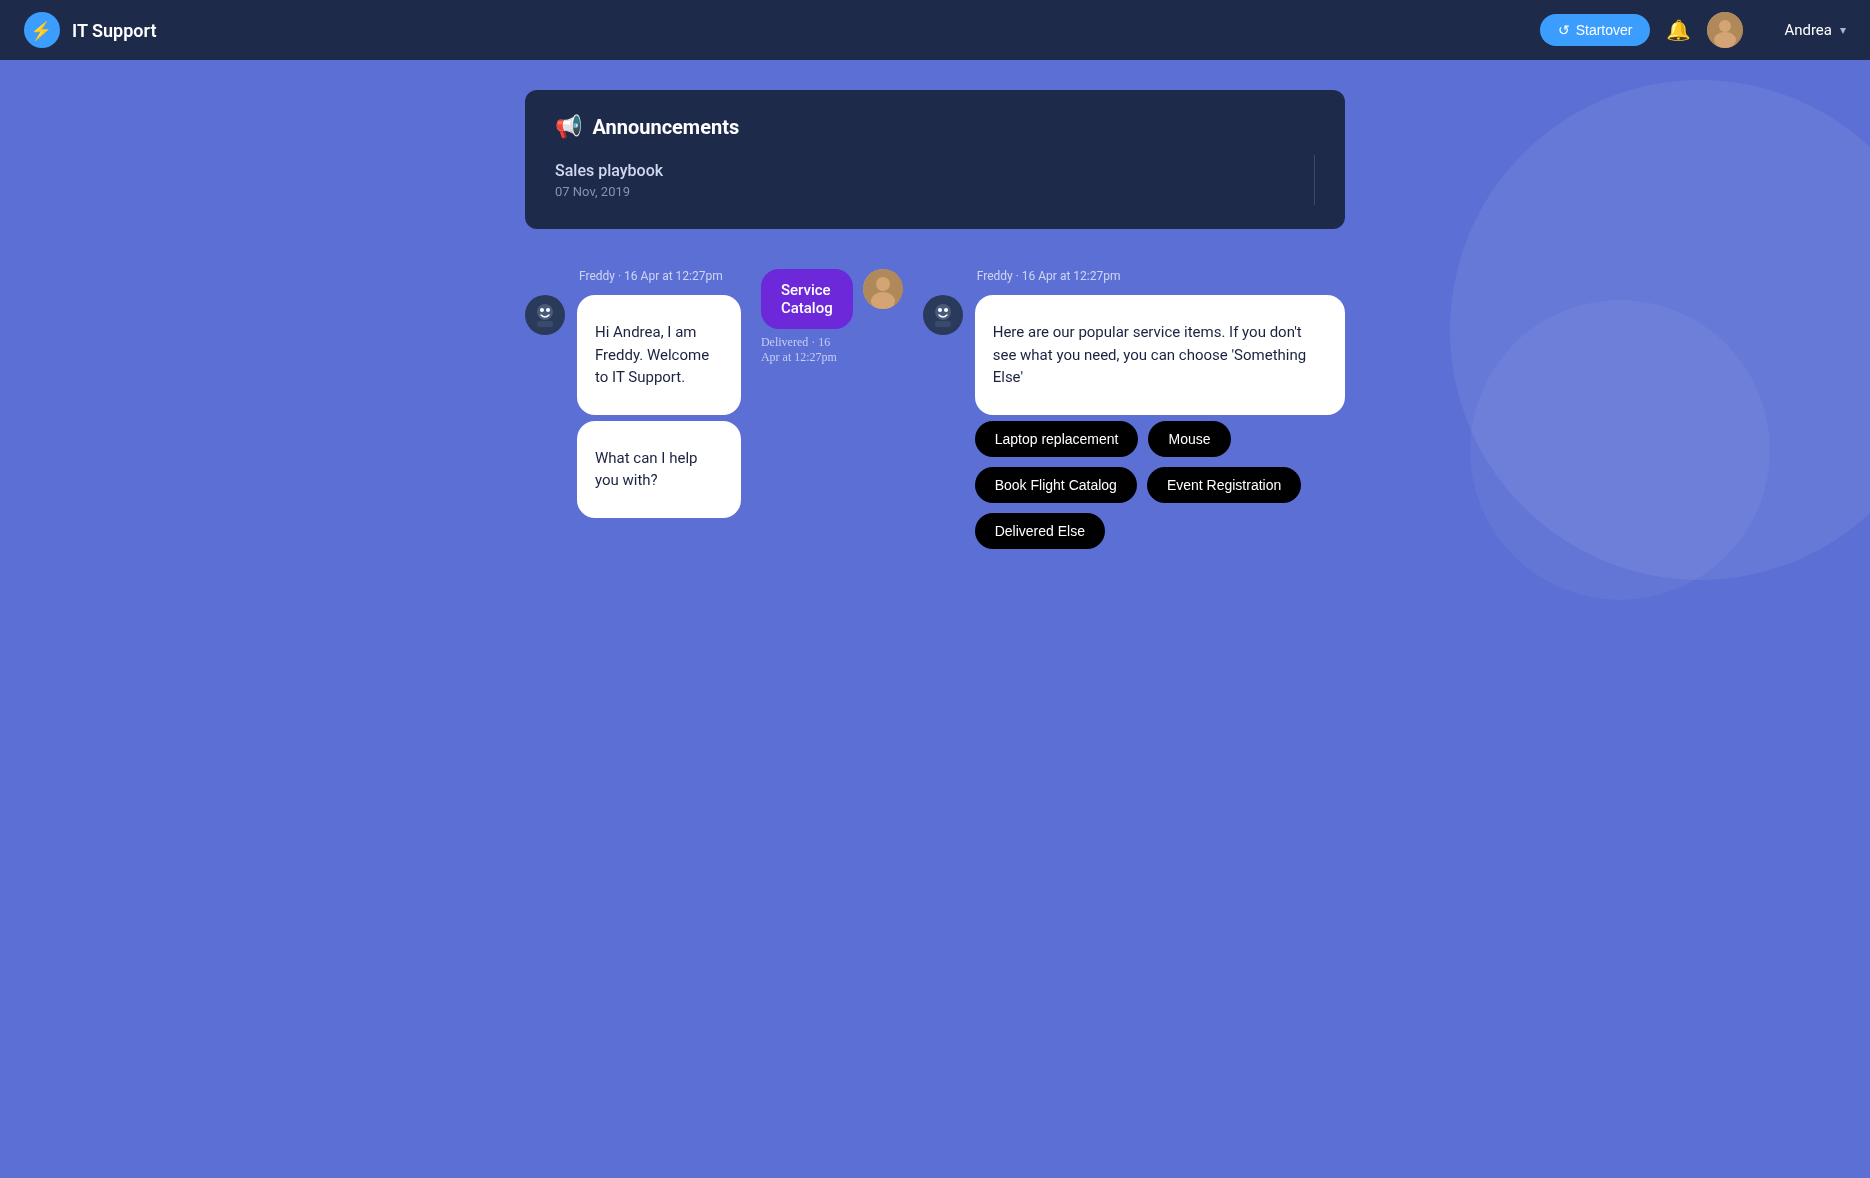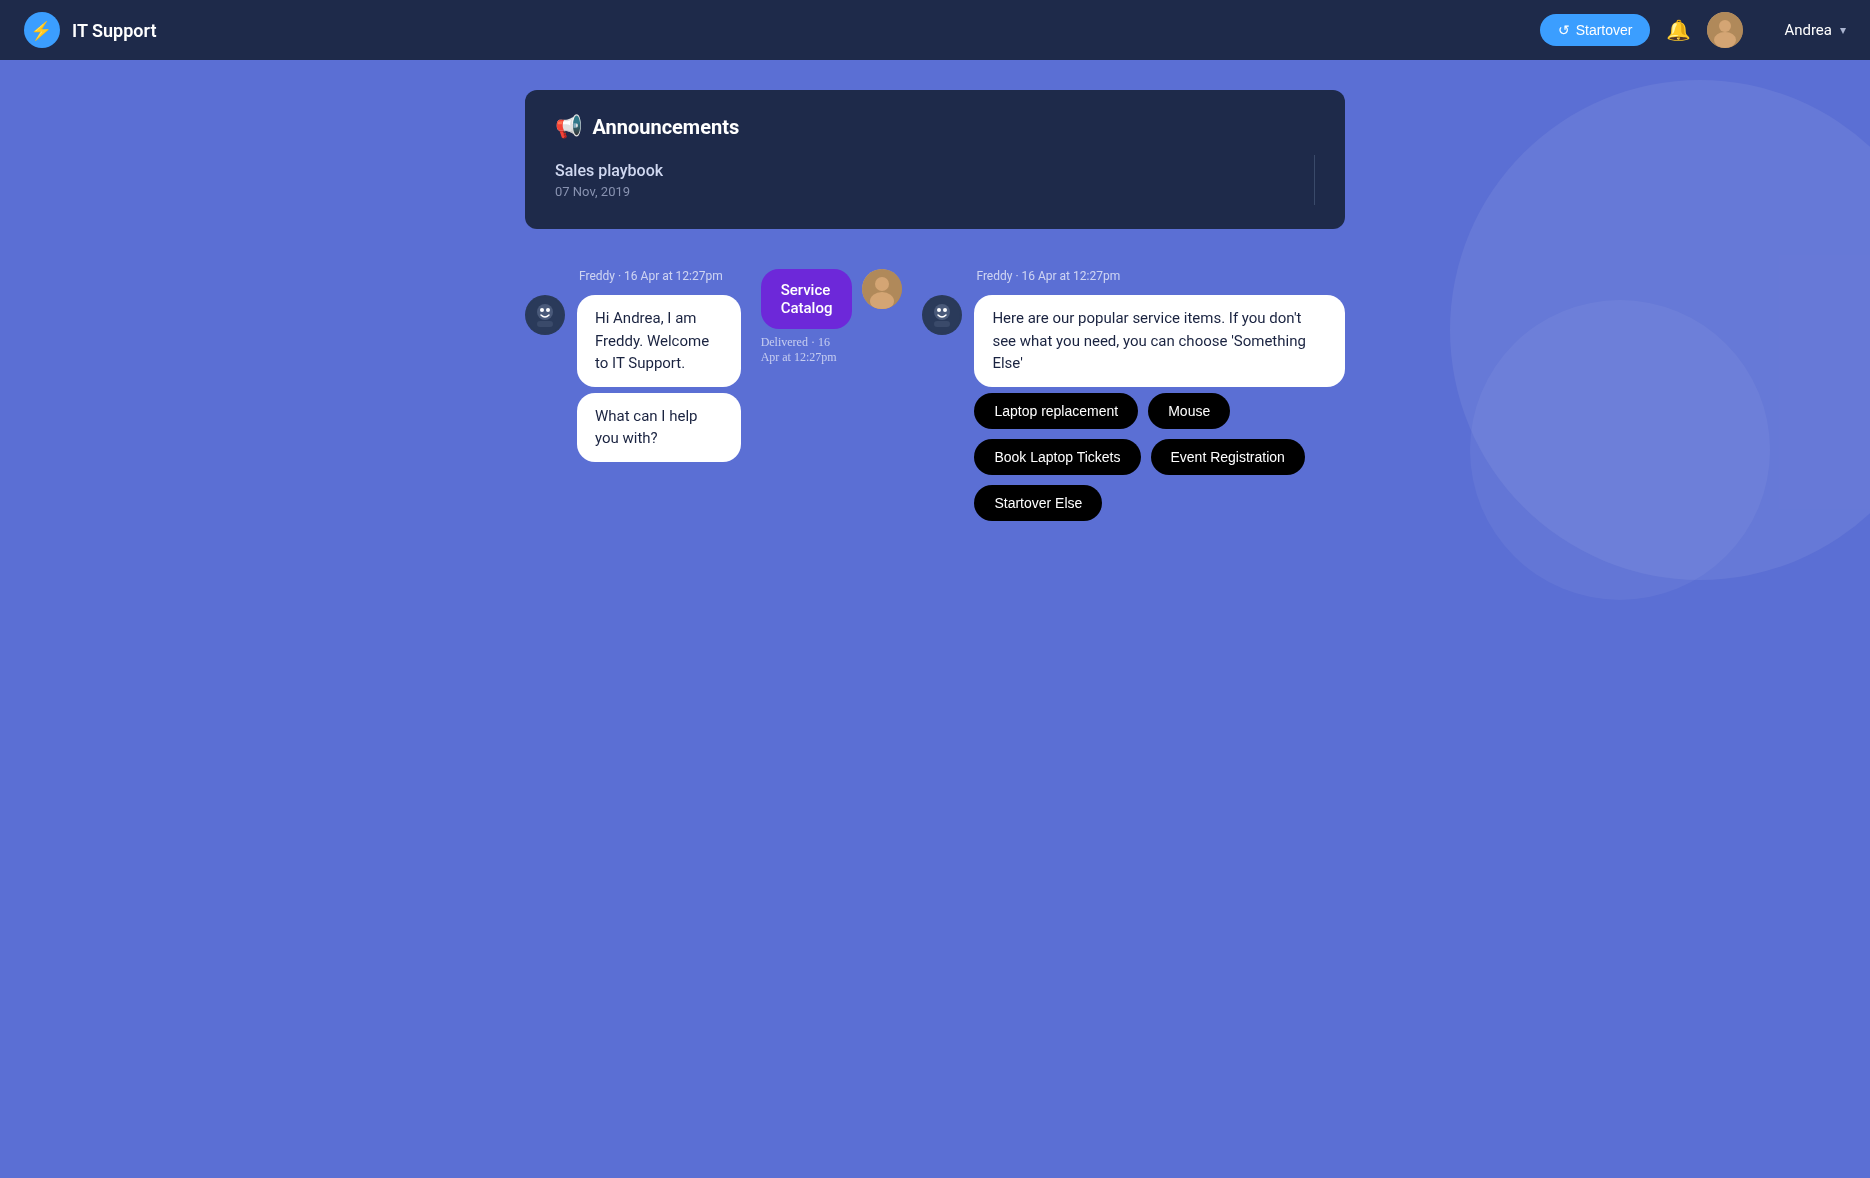--- a/index.html
+++ b/index.html
@@ -237,21 +237,21 @@
 
     .bot-bubbles {
       display: flex;
       flex-direction: column;
       gap: 6px;
     }
 
     .bot-bubble {
       background: white;
       border-radius: 18px;
-      padding: 12px 18px;
+      padding: 26px 18px;
       color: #1a2340;
       font-size: 15px;
       line-height: 1.5;
       display: inline-block;
       max-width: 480px;
     }
 
     
     .user-message-group {
       display: flex;
@@ -419,20 +419,20 @@
           </svg>
         </div>
         <div class="bot-bubbles">
           <div class="bot-bubble">Here are our popular service items. If you don't see what you need, you can choose 'Something Else'</div>
         </div>
       </div>
 
       <div class="action-buttons">
         <button class="action-btn">Laptop replacement</button>
         <button class="action-btn">Mouse</button>
-        <button class="action-btn">Book Laptop Tickets</button>
+        <button class="action-btn">Book Flight Catalog</button>
         <button class="action-btn">Event Registration</button>
-        <button class="action-btn">Startover Else</button>
+        <button class="action-btn">Delivered Else</button>
       </div>
     </div>
 
   </div>
 </div>
 
 </body></html>

